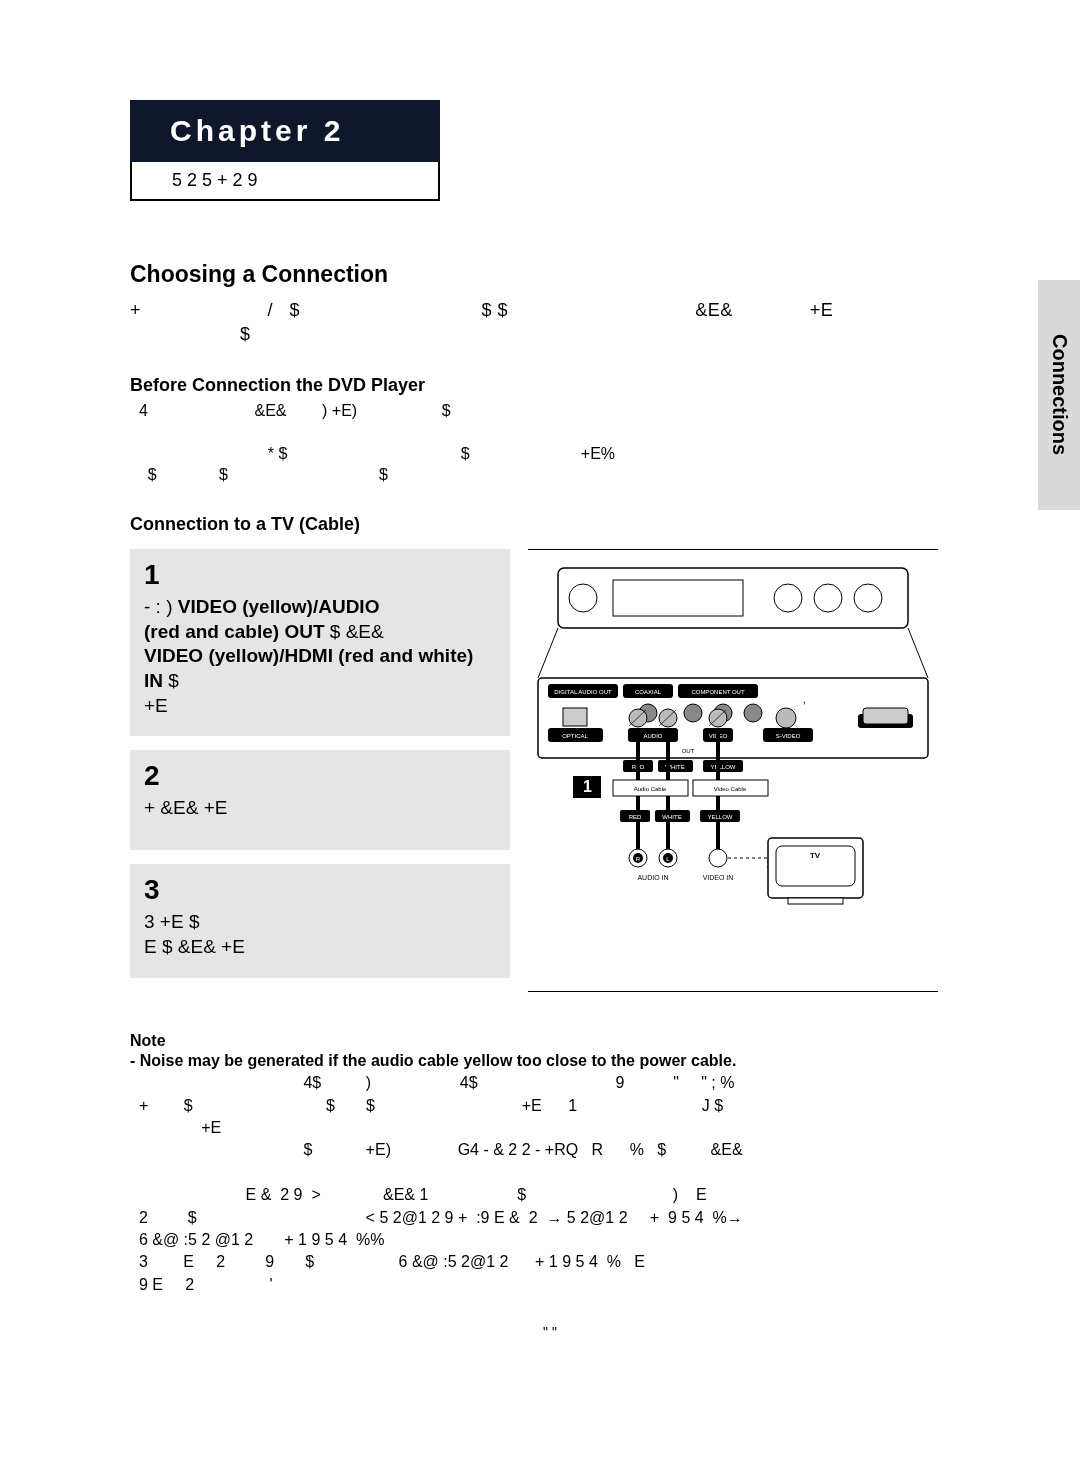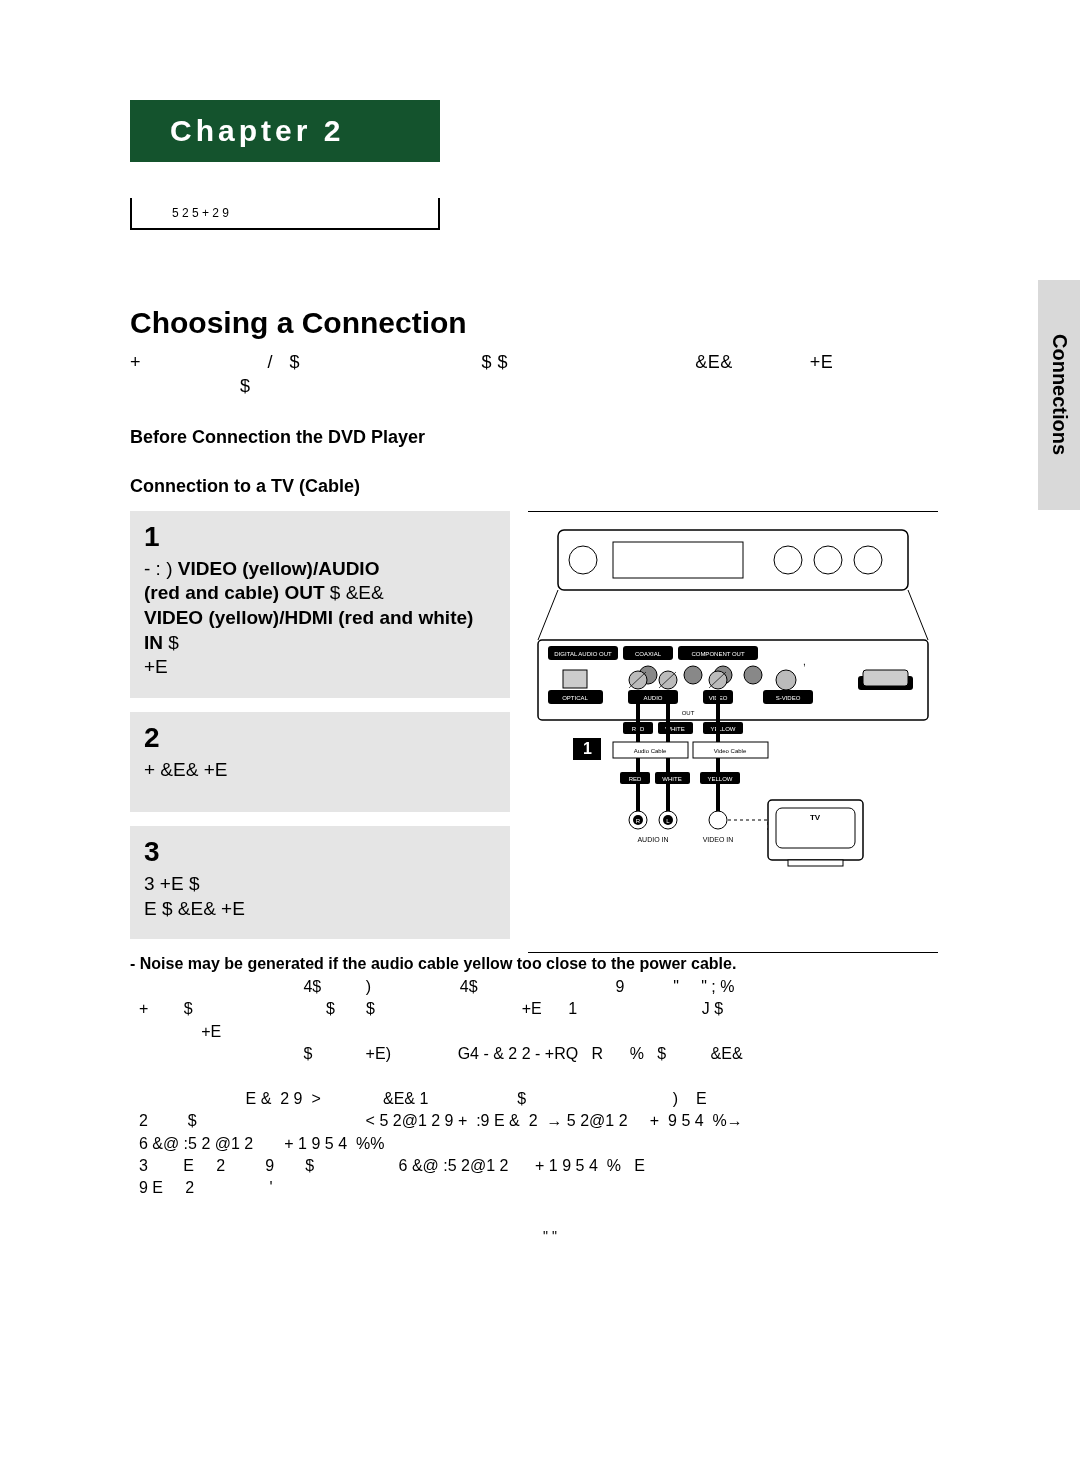--- a/index.html
+++ b/index.html
@@ -1,21 +1,21 @@
 <!DOCTYPE html>
 <html><head>
 <meta charset="utf-8">
 <style>
   * { box-sizing: border-box; margin: 0; padding: 0; }
   body { width: 1080px; height: 1482px; background: #fff; font-family: Arial, Helvetica, sans-serif; color: #000; position: relative; }
   .page { padding: 100px 110px 0 130px; position: relative; }
-  .chapter-box { background: #14532d; color: #fff; padding: 14px 40px; width: 310px; }
+  .chapter-box { background: #0f172a; color: #fff; padding: 14px 40px; width: 310px; }
   .chapter-box h1 { font-size: 30px; letter-spacing: 4px; font-weight: bold; }
-  .chapter-sub { border: 2px solid #000; border-top: none; width: 310px; padding: 8px 40px; font-size: 12px; margin-top: 36px; }
-  .main-title { font-size: 30px; font-weight: bold; margin-top: 76px; }
+  .chapter-sub { border: 2px solid #000; border-top: none; width: 310px; padding: 8px 40px; font-size: 18px; }
+  .main-title { font-size: 23px; font-weight: bold; margin-top: 60px; }
   .lead { font-size: 18px; margin-top: 10px; line-height: 1.35; letter-spacing: 0.5px; }
   .sub-title { font-size: 18px; font-weight: bold; margin-top: 28px; }
   .body-text { font-size: 16px; margin-top: 4px; line-height: 1.35; }
   .side-tab { position: absolute; right: 0; top: 280px; width: 42px; height: 230px; background: #d9d9d9; writing-mode: vertical-rl; text-orientation: mixed; font-weight: bold; font-size: 20px; display: flex; align-items: center; justify-content: center; }
   .steps-wrap { margin-top: 14px; display: flex; gap: 18px; }
   .steps-col { width: 380px; }
   .step { background: #e5e5e5; padding: 10px 14px 18px; margin-bottom: 14px; }
   .step-num { font-size: 28px; font-weight: bold; }
   .step-text { font-size: 19px; line-height: 1.3; margin-top: 4px; }
   .diagram-col { width: 410px; padding-top: 8px; border-top: 1px solid #000; border-bottom: 1px solid #000; padding-bottom: 8px; }
@@ -34,20 +34,24 @@
   </div>
   <div class="chapter-sub">5 2     5 +  2   9</div>
 
   <div class="side-tab">Connections</div>
 
   <h2 class="main-title">Choosing a Connection</h2>
   <pre class="lead" style="font-family:inherit;white-space:pre-wrap">+                       /   $                                 $ $                                  &amp;E&amp;              +E
                     $</pre>
 
   <h3 class="sub-title">Before Connection the DVD Player</h3>
+  <pre class="body-text" style="font-family:inherit;white-space:pre-wrap">  4                        &amp;E&amp;        ) +E)                   $
+
+                               * $                                       $                         +E%
+    $              $                                  $</pre>
 
   <h3 class="sub-title">Connection to a TV (Cable)</h3>
 
   <div class="steps-wrap">
     <div class="steps-col">
       <div class="step">
         <div class="step-num">1</div>
         <div class="step-text">
           <span>-             :          )                  </span><b>VIDEO (yellow)/AUDIO</b><br>
           <b>(red and cable) OUT</b><span>    $                            &amp;E&amp;</span><br>
@@ -174,20 +178,21 @@
         <path d="M200 300 L240 300 L240 310" stroke="#000" stroke-dasharray="3,3" fill="none"></path>
 
         <rect x="240" y="280" width="95" height="60" rx="4" fill="#fff" stroke="#000" stroke-width="1.5"></rect>
         <rect x="248" y="288" width="79" height="40" rx="6" fill="#fff" stroke="#000"></rect>
         <text x="287" y="300" font-size="8" text-anchor="middle" font-weight="bold">TV</text>
         <rect x="260" y="340" width="55" height="6" fill="#fff" stroke="#000"></rect>
       </svg>
     </div>
   </div>
 
+  <div class="note-title">Note</div>
   <div class="note-text note-strong">-  Noise may be generated if the audio cable yellow too close to the power cable.</div>
   <pre class="note-text" style="font-family:inherit;white-space:pre-wrap">                                       4$          )                    4$                               9           "     " ; %
   +        $                              $       $                                 +E      1                            J $
                 +E
                                        $            +E)               G4 - &amp; 2 2 - +RQ   R      %   $          &amp;E&amp;
 
                           E &amp;  2 9  &gt;              &amp;E&amp; 1                    $                                 )    E
   2         $                                      &lt; 5 2@1 2 9 +  :9 E &amp;  2  → 5 2@1 2     +  9 5 4  %→
   6 &amp;@ :5 2 @1 2       + 1 9 5 4  %%
   3        E     2         9       $                   6 &amp;@ :5 2@1 2      + 1 9 5 4  %   E

